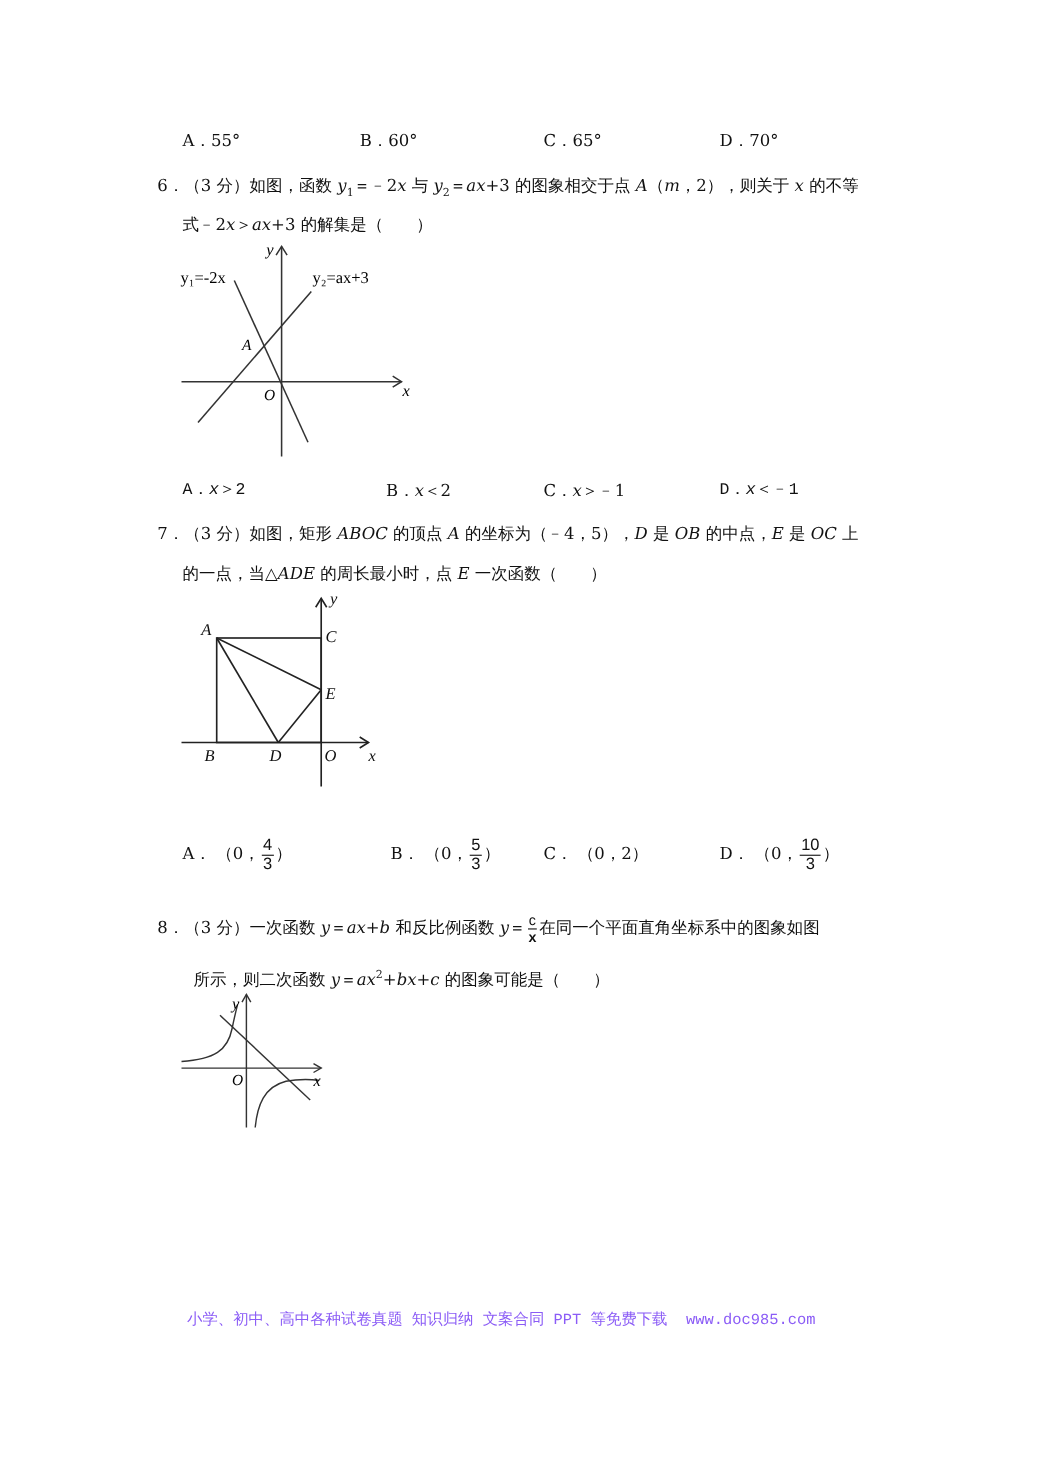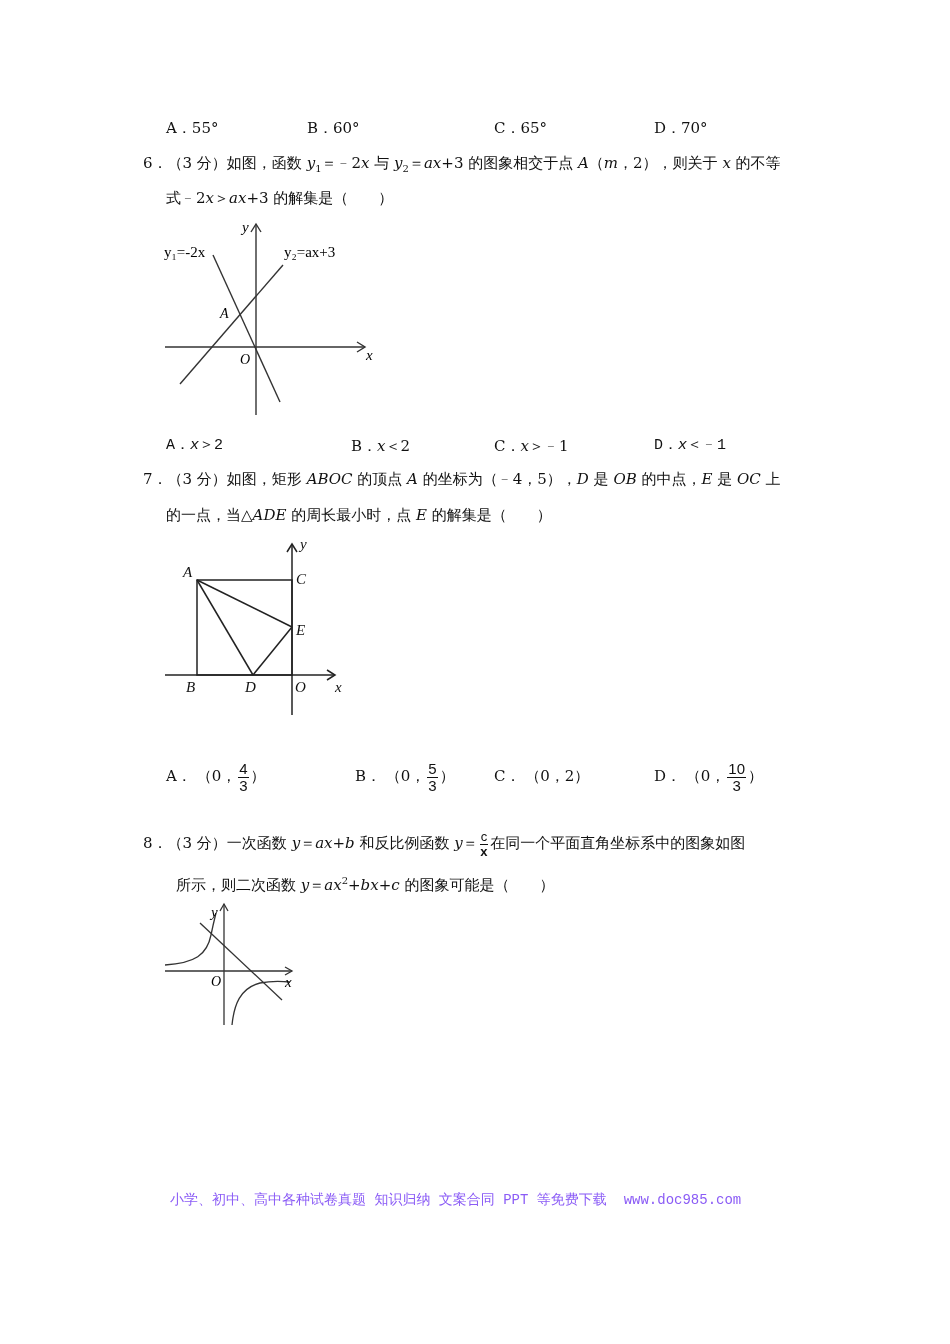--- a/index.html
+++ b/index.html
@@ -1,32 +1,32 @@
 <!DOCTYPE html>
 <html><head>
 <meta charset="utf-8">
 <style>
   html, body { margin:0; padding:0; background:#ffffff; }
   body { width:950px; height:1344px; position:relative; overflow:hidden;
          font-family:"DejaVu Serif","Liberation Serif",serif; color:#111; }
   .abs { position:absolute; }
-  .line { position:absolute; font-size:15px; white-space:nowrap; line-height:16px; }
+  .line { position:absolute; font-size:15px; white-space:nowrap; line-height:28px; }
   .opt { position:absolute; font-size:15px; white-space:nowrap; line-height:20px; }
   i.m { font-style:italic; }
   .frac { display:inline-block; vertical-align:middle; text-align:center; font-family:"Liberation Sans",sans-serif; font-size:15px; line-height:16px; margin:0 2px; }
   .frac .num { display:block; border-bottom:1px solid #111; padding:0 1px; }
   .frac .den { display:block; }
   .footer { position:absolute; left:170px; top:1191px; font-size:14px; font-family:Liberation Mono, monospace; color:#8b5cf6; white-space:nowrap; }
   svg text { font-family:"Liberation Serif",serif; }
 </style>
 </head>
 <body>
 
 <div class="opt" style="left:166px;top:118px;"><span>A．</span><span>55°</span></div>
-<div class="opt" style="left:307px;top:118px;"><span>B．</span><span>60°</span></div>
+<div class="opt" style="left:327px;top:118px;"><span>B．</span><span>60°</span></div>
 <div class="opt" style="left:494px;top:118px;"><span>C．</span><span>65°</span></div>
 <div class="opt" style="left:654px;top:118px;"><span>D．</span><span>70°</span></div>
 
 <div class="line" style="left:143px;top:155px;">
   <span>6．</span><span>（3 分）</span><span>如图，函数 </span><i class="m">y</i><sub style="font-size:10px">1</sub><span>＝﹣2</span><i class="m">x</i><span> 与 </span><i class="m">y</i><sub style="font-size:10px">2</sub><span>＝</span><i class="m">ax</i><span>+3 的图象相交于点 </span><i class="m">A</i><span>（</span><i class="m">m</i><span>，2），则关于 </span><i class="m">x</i><span> 的不等</span>
 </div>
 <div class="line" style="left:166px;top:190px;">
   <span>式﹣2</span><i class="m">x</i><span>＞</span><i class="m">ax</i><span>+3 的解集是（　　）</span>
 </div>
 
@@ -49,21 +49,21 @@
 
 <div class="opt" style="left:166px;top:436px;font-family:Liberation Mono, monospace;"><span>A．</span><i class="m">x</i><span>＞2</span></div>
 <div class="opt" style="left:327px;top:436px;margin-left:24px;"><span>B．</span><i class="m">x</i><span>＜2</span></div>
 <div class="opt" style="left:494px;top:436px;text-align:center;"><span>C．</span><i class="m">x</i><span>＞﹣1</span></div>
 <div class="opt" style="left:654px;top:436px;font-family:Liberation Mono, monospace;"><span>D．</span><i class="m">x</i><span>＜﹣1</span></div>
 
 <div class="line" style="left:143px;top:471px;">
   <span>7．</span><span>（3 分）</span><span>如图，矩形 </span><i class="m">ABOC</i><span> 的顶点 </span><i class="m">A</i><span> 的坐标为（﹣4，5），</span><i class="m">D</i><span> 是 </span><i class="m">OB</i><span> 的中点，</span><i class="m">E</i><span> 是 </span><i class="m">OC</i><span> 上</span>
 </div>
 <div class="line" style="left:166px;top:507px;">
-  <span>的一点，当△</span><i class="m">ADE</i><span> 的周长最小时，点 </span><i class="m">E</i><span> 的解集是（　　）</span>
+  <span>的一点，当△</span><i class="m">ADE</i><span> 的周长最小时，点 </span><i class="m">E</i><span> 一次函数（　　）</span>
 </div>
 
 <svg class="abs" style="left:155px;top:530px;" width="200" height="190">
   <g stroke="#222" stroke-width="1.5" fill="none">
     <line x1="10" y1="145" x2="180" y2="145"></line>
     <polyline points="172,140 180,145 172,150"></polyline>
     <line x1="137" y1="185" x2="137" y2="14"></line>
     <polyline points="132,22 137,14 142,22"></polyline>
     <rect x="42" y="50" width="95" height="95"></rect>
     <line x1="42" y1="50" x2="98" y2="145"></line>

